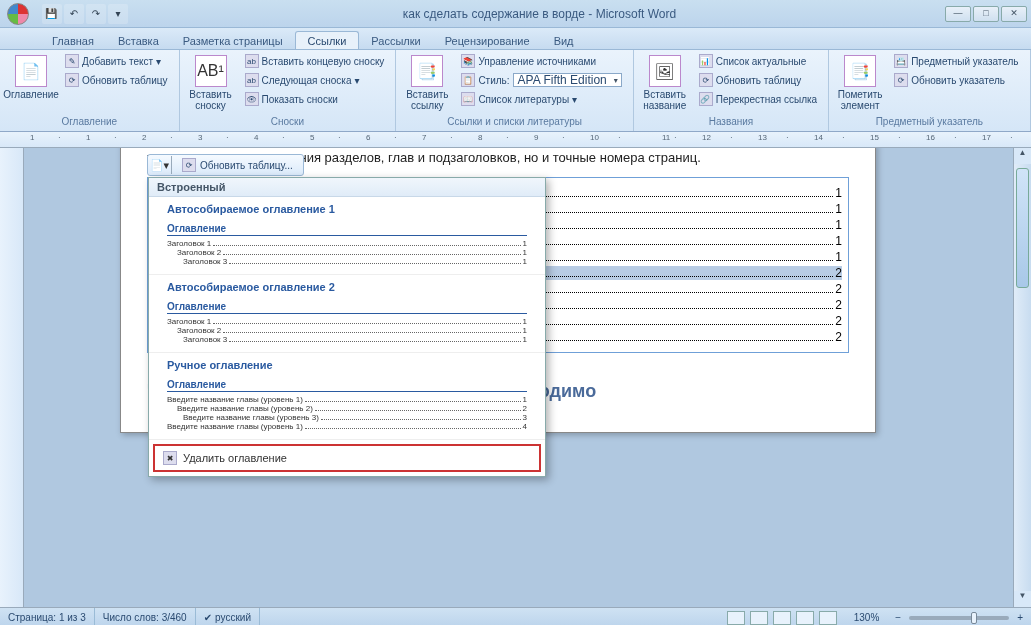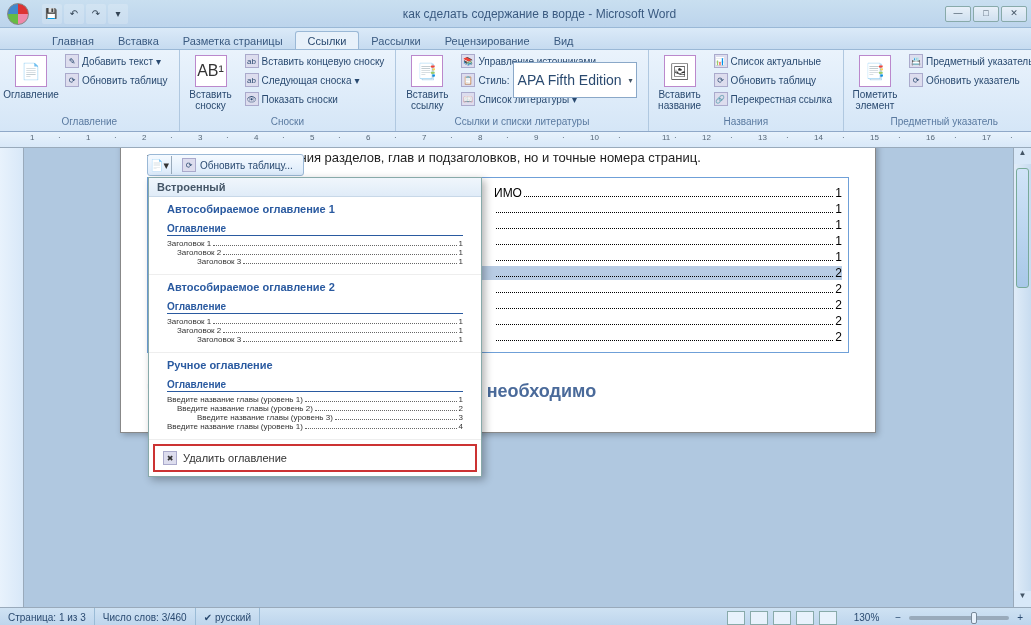--- a/index.html
+++ b/index.html
@@ -24,21 +24,21 @@
   .ribbon { height:82px; background:linear-gradient(#eaf3fc,#d5e6f7); display:flex; border-bottom:1px solid #8fa8c8; }
   .group { border-right:1px solid #b0c8e0; padding:2px 6px; display:flex; flex-direction:column; position:relative; }
   .group-body { flex:1; display:flex; align-items:flex-start; gap:4px; }
   .group-label { text-align:center; font-size:10px; color:#5a7aa0; height:14px; line-height:14px; }
   .bigbtn { width:50px; display:flex; flex-direction:column; align-items:center; padding:2px; gap:2px; cursor:pointer; border:1px solid transparent; border-radius:3px; }
   .bigbtn .ico { width:32px; height:32px; background:#fff; border:1px solid #b8c; display:flex; align-items:center; justify-content:center; font-size:16px; }
   .bigbtn .lbl { font-size:10px; text-align:center; line-height:11px; color:#2a4a70; }
   .stack { display:flex; flex-direction:column; gap:1px; }
   .smbtn { height:18px; padding:1px 4px; display:flex; align-items:center; gap:3px; font-size:10px; color:#2a4a70; cursor:pointer; white-space:nowrap; border:1px solid transparent; border-radius:2px; }
   .smico { width:14px; height:14px; background:#dde; border:1px solid #aac; display:inline-flex; align-items:center; justify-content:center; font-size:8px; }
-  .combo { height:36px; border:1px solid #8aa8c8; background:#fff; padding:0 14px 0 4px; font-size:14px; display:inline-flex; align-items:center; position:relative; }
+  .combo { height:14px; border:1px solid #8aa8c8; background:#fff; padding:0 14px 0 4px; font-size:12px; display:inline-flex; align-items:center; position:relative; }
   .combo::after { content:"▾"; position:absolute; right:3px; font-size:8px; color:#456; }
   
   
   .workspace { position:relative; height:475px; background:#b0c8e0; }
   .ruler { height:16px; background:linear-gradient(#e8f2fc,#d8e8f8); border-bottom:1px solid #9ab; position:relative; overflow:hidden; font-size:8px; color:#567; }
   .ruler span { position:absolute; top:1px; }
   .ruler-corner { position:absolute; left:0; top:0; width:24px; height:16px; background:#d5e6f7; border-right:1px solid #9ab; display:flex; align-items:center; justify-content:center; font-size:8px; }
   .docwrap { position:absolute; left:24px; right:18px; top:16px; bottom:0; overflow:hidden; background:#b0c8e0; }
   .vruler { position:absolute; left:0; top:16px; width:24px; bottom:0; background:linear-gradient(90deg,#e8f2fc,#d8e8f8); border-right:1px solid #9ab; }
   .page { position:absolute; left:96px; top:-6px; width:756px; background:#fff; border:1px solid #888; box-shadow:2px 2px 6px rgba(0,0,0,0.25); padding:0 26px 30px 26px; }
@@ -50,29 +50,29 @@
   .tocline .txt { white-space:nowrap; }
   .tocline .dots { flex:1; border-bottom:1.5px dotted #000; margin:0 2px 3px 2px; }
   .tocline .num { }
   
   
   .tochandle { position:absolute; left:-1px; top:-24px; height:22px; display:flex; align-items:center; background:linear-gradient(#f5faff,#dbeafa); border:1px solid #9ab8d6; border-radius:3px; }
   .tochandle .chip { width:24px; height:18px; border-right:1px solid #9ab; display:flex; align-items:center; justify-content:center; }
   .tochandle .update { padding:0 10px; font-size:10px; color:#2a4a70; display:flex; align-items:center; gap:4px; }
   
   
-  .gallery { position:absolute; left:0; top:22px; width:334px; background:#fff; border:1px solid #8aa; box-shadow:3px 3px 8px rgba(0,0,0,0.3); z-index:50; font-size:11px; }
+  .gallery { position:absolute; left:0; top:22px; width:398px; background:#fff; border:1px solid #8aa; box-shadow:3px 3px 8px rgba(0,0,0,0.3); z-index:50; font-size:11px; }
   .gal-header { background:linear-gradient(#f0f6fc,#e0ecf8); padding:3px 8px; font-weight:bold; color:#456; border-bottom:1px solid #c8d8e8; }
   .gal-item { padding:6px 18px; border-bottom:1px solid #eee; }
   .gal-title { color:#2a5aa0; font-weight:bold; font-size:11px; margin-bottom:6px; }
   .gal-preview { padding:2px 0; }
   .gal-preview .pv-head { color:#2a5aa0; font-weight:bold; font-size:10px; border-bottom:1px solid #2a5aa0; padding-bottom:1px; margin-bottom:3px; }
   .pv-row { display:flex; font-size:8px; color:#333; margin-left:0; }
   .pv-row.l2 { margin-left:10px; }
-  .pv-row.l3 { margin-left:30px; }
+  .pv-row.l3 { margin-left:16px; }
   .pv-row .pt { white-space:nowrap; }
   .pv-row .pd { flex:1; border-bottom:1px dotted #666; margin:0 2px 2px 2px; }
   .gal-footer { border:2px solid #c33; margin:4px; padding:5px 8px; display:flex; align-items:center; gap:6px; color:#333; }
   
   
   .vsb { position:absolute; right:0; top:16px; bottom:0; width:18px; background:linear-gradient(90deg,#e0ecf8,#c8dcf0); border-left:1px solid #9ab; }
   .vsb .thumb { position:absolute; left:2px; right:2px; top:20px; height:120px; background:linear-gradient(#d0e4f8,#a8c8e8); border:1px solid #7a9; border-radius:3px; }
   .vsb .arr { position:absolute; left:0; right:0; height:16px; text-align:center; font-size:8px; color:#456; background:#d8e8f8; }
   
   

